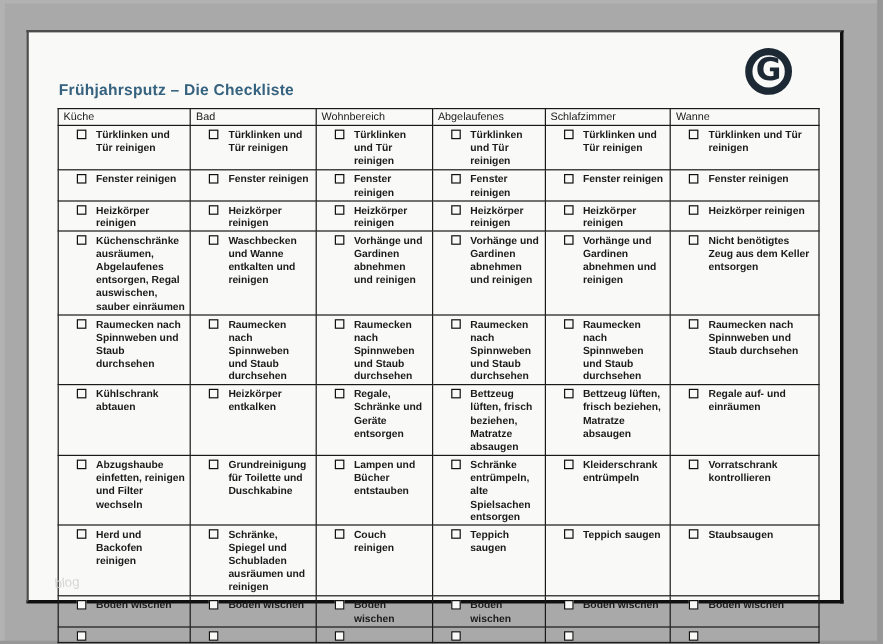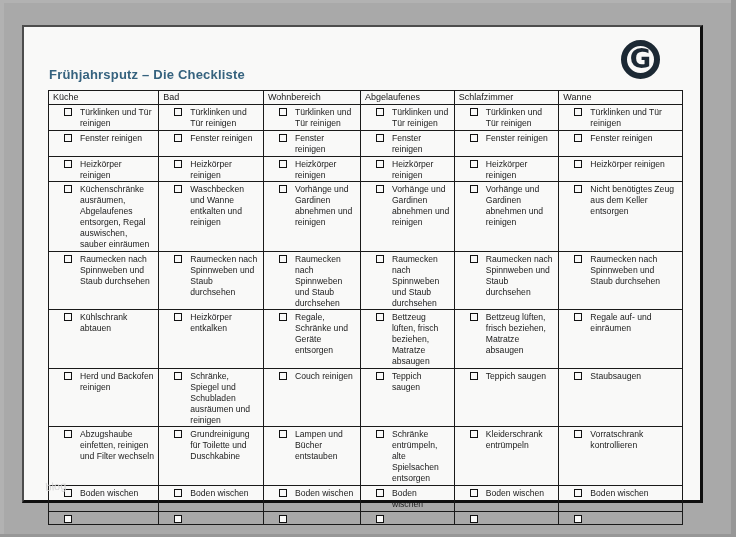--- a/index.html
+++ b/index.html
@@ -20,21 +20,21 @@
   table.checklist{position:absolute;left:24px;top:63px;width:635px;
         border-collapse:collapse;table-layout:fixed;}
   table.checklist th,table.checklist td{border:1px solid #1a1a1a;padding:0;
         vertical-align:top;color:#1a1a1a;}
   table.checklist th{font-weight:normal;font-size:9px;text-align:left;
         padding:1px 3px 1px 4px;height:11px;margin-left:48px;}
   .cellwrap{display:flex;align-items:flex-start;gap:8px;
         padding:2px 4px 1px 15px;font-size:8.6px;line-height:1.27;}
   .cb{flex:0 0 auto;width:6px;height:6px;border:1.2px solid #111;
         margin-top:1px;background:#f9f9f8;}
-  .txt{word-wrap:break-word;min-width:0;}
+  .txt{word-wrap:break-word;min-width:0;font-weight:bold;}
   .watermark{position:absolute;left:22px;bottom:7px;color:#d6d6d6;
         font-size:11px;transform:rotate(-5deg);transform-origin:left bottom;}
 </style>
 </head>
 <body>
 
 <div class="desktop">
   <div class="page">
     <div class="logo">
       <span>G</span>
@@ -281,20 +281,58 @@
                 <span class="txt">Bettzeug lüften, frisch beziehen, Matratze absaugen</span>
               </div>
             </td>
             <td>
               <div class="cellwrap">
                 <span class="cb"></span>
                 <span class="txt">Regale auf- und einräumen</span>
               </div>
             </td>
           </tr>
+          <tr style="height: 55px;">
+            <td>
+              <div class="cellwrap">
+                <span class="cb"></span>
+                <span class="txt">Abzugshaube einfetten, reinigen und Filter wechseln</span>
+              </div>
+            </td>
+            <td>
+              <div class="cellwrap">
+                <span class="cb"></span>
+                <span class="txt">Grundreinigung für Toilette und Duschkabine</span>
+              </div>
+            </td>
+            <td>
+              <div class="cellwrap">
+                <span class="cb"></span>
+                <span class="txt">Lampen und Bücher entstauben</span>
+              </div>
+            </td>
+            <td>
+              <div class="cellwrap">
+                <span class="cb"></span>
+                <span class="txt">Schränke entrümpeln, alte Spielsachen entsorgen</span>
+              </div>
+            </td>
+            <td>
+              <div class="cellwrap">
+                <span class="cb"></span>
+                <span class="txt">Kleiderschrank entrümpeln</span>
+              </div>
+            </td>
+            <td>
+              <div class="cellwrap">
+                <span class="cb"></span>
+                <span class="txt">Vorratschrank kontrollieren</span>
+              </div>
+            </td>
+          </tr>
           <tr style="height: 44px;">
             <td>
               <div class="cellwrap">
                 <span class="cb"></span>
                 <span class="txt">Herd und Backofen reinigen</span>
               </div>
             </td>
             <td>
               <div class="cellwrap">
                 <span class="cb"></span>
@@ -316,58 +354,20 @@
             <td>
               <div class="cellwrap">
                 <span class="cb"></span>
                 <span class="txt">Teppich saugen</span>
               </div>
             </td>
             <td>
               <div class="cellwrap">
                 <span class="cb"></span>
                 <span class="txt">Staubsaugen</span>
-              </div>
-            </td>
-          </tr>
-          <tr style="height: 55px;">
-            <td>
-              <div class="cellwrap">
-                <span class="cb"></span>
-                <span class="txt">Abzugshaube einfetten, reinigen und Filter wechseln</span>
-              </div>
-            </td>
-            <td>
-              <div class="cellwrap">
-                <span class="cb"></span>
-                <span class="txt">Grundreinigung für Toilette und Duschkabine</span>
-              </div>
-            </td>
-            <td>
-              <div class="cellwrap">
-                <span class="cb"></span>
-                <span class="txt">Lampen und Bücher entstauben</span>
-              </div>
-            </td>
-            <td>
-              <div class="cellwrap">
-                <span class="cb"></span>
-                <span class="txt">Schränke entrümpeln, alte Spielsachen entsorgen</span>
-              </div>
-            </td>
-            <td>
-              <div class="cellwrap">
-                <span class="cb"></span>
-                <span class="txt">Kleiderschrank entrümpeln</span>
-              </div>
-            </td>
-            <td>
-              <div class="cellwrap">
-                <span class="cb"></span>
-                <span class="txt">Vorratschrank kontrollieren</span>
               </div>
             </td>
           </tr>
           <tr style="height: 11px;">
             <td>
               <div class="cellwrap">
                 <span class="cb"></span>
                 <span class="txt">Boden wischen</span>
               </div>
             </td>

